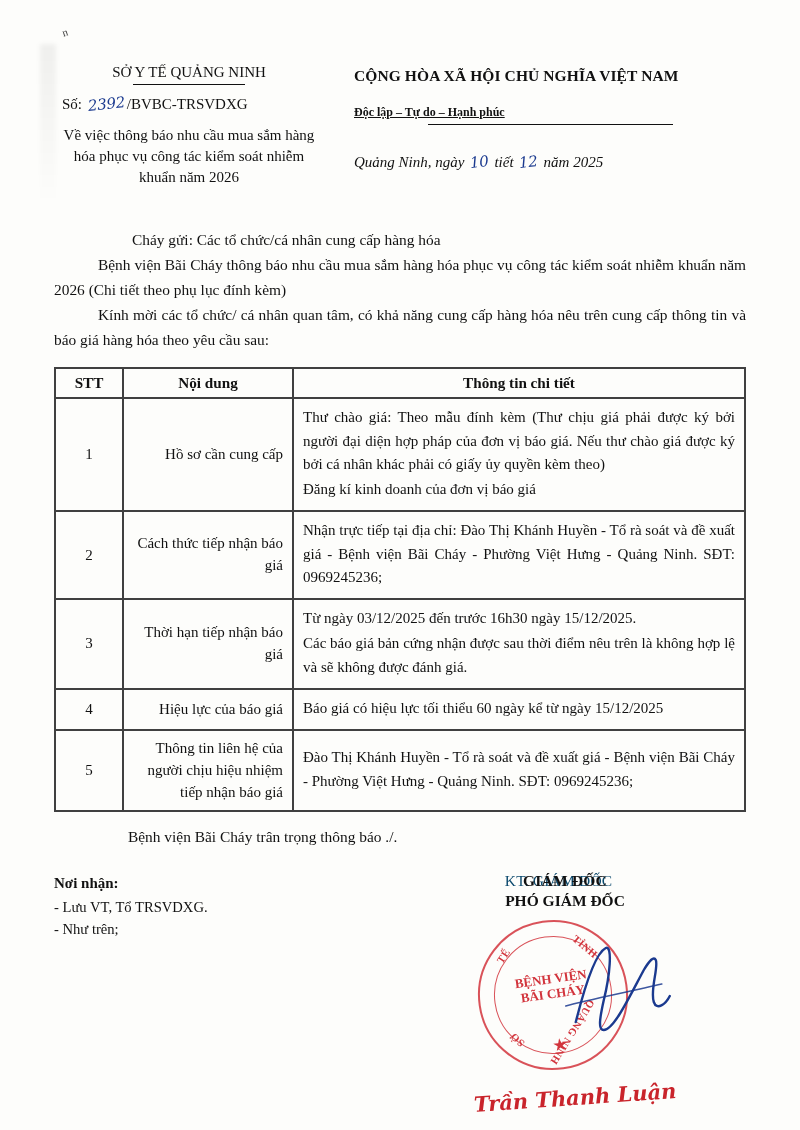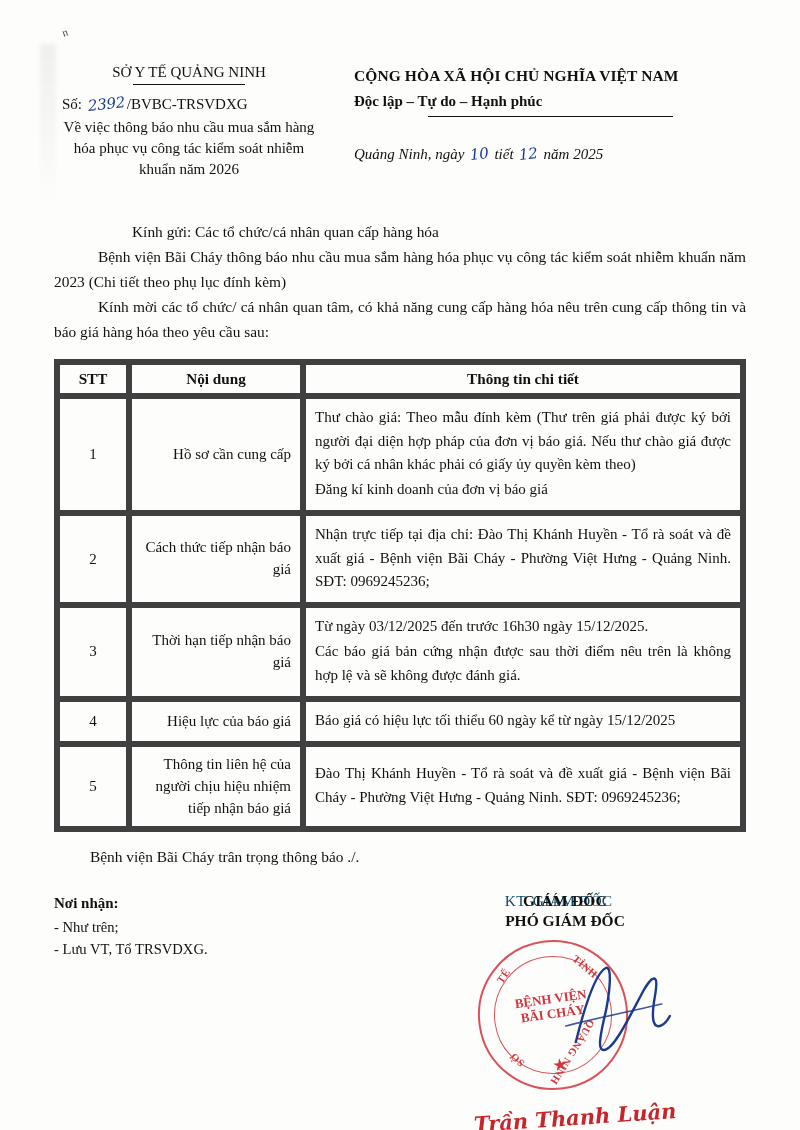--- a/index.html
+++ b/index.html
@@ -41,23 +41,24 @@
     line-height: 1.5;
     padding-top: 2px;
   }
   .bold { font-weight: bold; }
   .nation {
     font-size: 15.5px;
     font-weight: bold;
     letter-spacing: .1px;
   }
   .motto {
-    font-size: 15px;
-    font-weight: bold;
-    margin-top: 3px;
+    font-size: 12px;
+    font-weight: bold;
+    margin-top: 16px;
+    text-decoration: underline;
   }
   .motto-underline {
     width: 245px;
     height: 1px;
     background: #111;
     margin: 3px auto 0 auto;
   }
   .place-date {
     font-style: italic;
     font-size: 15px;
@@ -73,21 +74,21 @@
     display: inline-block;
     padding: 0 2px;
   }
   .doc-no {
     margin-top: 9px;
     font-size: 15px;
     text-align: left;
     padding-left: 8px;
   }
   .subject {
-    margin-top: 1px;
+    margin-top: 9px;
     font-size: 15px;
     line-height: 1.42;
   }
   .sep-left {
     width: 112px;
     height: 1px;
     background: #111;
     margin: 1px auto 5px auto;
   }
 
@@ -104,38 +105,38 @@
 
   
   table.main {
     width: 692px;
     margin: 14px auto 0 auto;
     border-collapse: collapse;
     font-size: 15px;
     table-layout: fixed;
   }
   table.main th, table.main td {
-    border: 6px solid #404040;
+    border: 2px solid #404040;
     padding: 7px 9px;
     vertical-align: middle;
   }
   table.main th {
     text-align: center;
     font-weight: bold;
     font-size: 15.2px;
     padding: 5px 6px;
   }
   td.col-stt { width: 54px; text-align: center; }
   td.col-name { width: 156px; text-align: right; line-height: 1.45; }
   td.col-detail { text-align: justify; line-height: 1.55; }
   td.col-detail p { margin: 0 0 2px 0; }
 
   
   .closing {
-    padding: 0 46px;
+    padding: 0 84px;
     margin-top: 16px;
     font-size: 15.4px;
     text-indent: 44px;
   }
 
   
   .footer {
     display: flex;
     padding: 26px 54px 0 54px;
   }
@@ -297,39 +298,39 @@
         <span>Quảng Ninh, ngày</span>
         <span class="handwritten">10</span>
         <span>tiết</span>
         <span class="handwritten">12</span>
         <span>năm 2025</span>
       </div>
     </div>
   </div>
 
   <div class="content">
-    <div class="p-indent-big">Kính gửi: Các tổ chức/cá nhân quan cấp hàng hóa</div>
-    <div class="p-indent">Bệnh viện Bãi Cháy thông báo nhu cầu mua sắm hàng hóa phục vụ công tác kiểm soát nhiễm khuẩn năm 2023 (Chi tiết theo phụ lục đính kèm)</div>
+    <div class="p-indent-big">Cháy gửi: Các tổ chức/cá nhân cung cấp hàng hóa</div>
+    <div class="p-indent">Bệnh viện Bãi Cháy thông báo nhu cầu mua sắm hàng hóa phục vụ công tác kiểm soát nhiễm khuẩn năm 2026 (Chi tiết theo phụ lục đính kèm)</div>
     <div class="p-indent">Kính mời các tổ chức/ cá nhân quan tâm, có khả năng cung cấp hàng hóa nêu trên cung cấp thông tin và báo giá hàng hóa theo yêu cầu sau:</div>
   </div>
 
   <table class="main">
     <thead>
       <tr>
         <th style="width:54px">STT</th>
         <th style="width:156px">Nội dung</th>
         <th>Thông tin chi tiết</th>
       </tr>
     </thead>
     <tbody>
       <tr>
         <td class="col-stt">1</td>
         <td class="col-name">Hồ sơ cần cung cấp</td>
         <td class="col-detail">
-          <p>Thư chào giá: Theo mẫu đính kèm (Thư trên giá phải được ký bởi người đại diện hợp pháp của đơn vị báo giá. Nếu thư chào giá được ký bởi cá nhân khác phải có giấy ủy quyền kèm theo)</p>
+          <p>Thư chào giá: Theo mẫu đính kèm (Thư chịu giá phải được ký bởi người đại diện hợp pháp của đơn vị báo giá. Nếu thư chào giá được ký bởi cá nhân khác phải có giấy ủy quyền kèm theo)</p>
           <p>Đăng kí kinh doanh của đơn vị báo giá</p>
         </td>
       </tr>
       <tr>
         <td class="col-stt">2</td>
         <td class="col-name">Cách thức tiếp nhận báo giá</td>
         <td class="col-detail">
           <p>Nhận trực tiếp tại địa chỉ: Đào Thị Khánh Huyền - Tổ rà soát và đề xuất giá - Bệnh viện Bãi Cháy - Phường Việt Hưng - Quảng Ninh. SĐT: 0969245236;</p>
         </td>
       </tr>
@@ -356,22 +357,22 @@
         </td>
       </tr>
     </tbody>
   </table>
 
   <div class="closing">Bệnh viện Bãi Cháy trân trọng thông báo ./.</div>
 
   <div class="footer">
     <div class="recipients">
       <div class="title">Nơi nhận:</div>
+      <div>- Lưu VT, Tổ TRSVDXG.</div>
       <div>- Như trên;</div>
-      <div>- Lưu VT, Tổ TRSVDXG.</div>
     </div>
 
     <div class="signature">
       <div class="red-ghost">KT. GIÁM ĐỐC</div>
       <div class="sig-title">GIÁM ĐỐC</div>
       <div class="sig-title2">PHÓ GIÁM ĐỐC</div>
 
       <div class="stamp">
         <div class="ring"></div>
         <div class="ring inner"></div>

